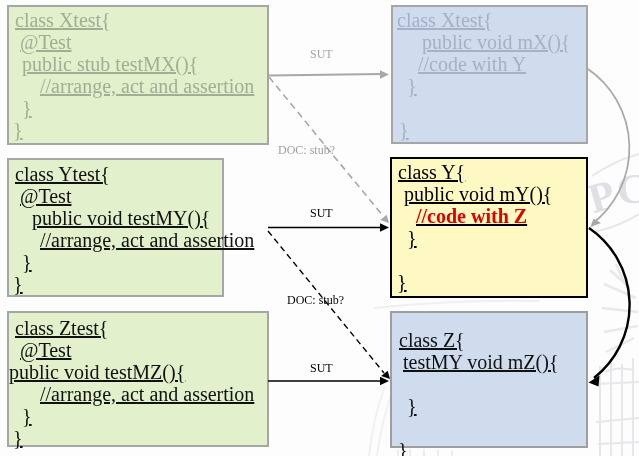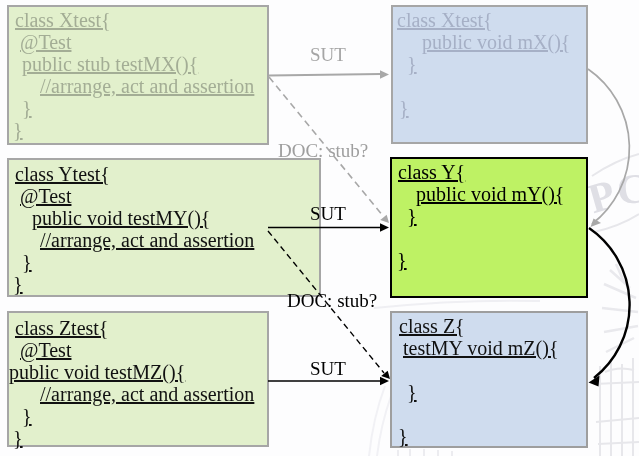--- a/index.html
+++ b/index.html
@@ -2,23 +2,23 @@
 <html><head>
 <meta charset="utf-8">
 <style>
 html,body{margin:0;padding:0;}
 #page{position:relative;width:639px;height:456px;background:#fdfdfe;overflow:hidden;
   font-family:"Liberation Serif",serif;}
 .box{position:absolute;box-sizing:border-box;font-size:20px;line-height:22px;z-index:2;}
 .box div{height:22px;white-space:pre;text-decoration:underline;}
 .green{background:#e2f0cc;border:2px solid #a6a6a6;}
 .blue-faded{background:#cfdcee;border:2px solid #a6a6a6;}
-.blue-dark{background:#bef264;border:2.5px solid #000;}
+.blue-dark{background:#fef9c3;border:2.5px solid #000;}
 .blue-light{background:#cfdcee;border:2px solid #9e9e9e;}
-.lbl{position:absolute;font-size:19px;line-height:19px;z-index:3;white-space:nowrap;}
+.lbl{position:absolute;font-size:12px;line-height:19px;z-index:3;white-space:nowrap;}
 svg.ov{position:absolute;left:0;top:0;z-index:4;pointer-events:none;}
 svg.wm{position:absolute;left:0;top:0;z-index:1;pointer-events:none;}
 .red{color:#e00000;font-weight:bold;}
 </style>
 </head>
 <body>
 <div id="page">
 
 <svg class="wm" width="639" height="456" viewBox="0 0 639 456">
   <g stroke="#e7e7eb" fill="none" stroke-width="2">
@@ -52,55 +52,57 @@
 
 <div class="box green" style="left:7px;top:5px;width:262px;height:140px;padding-top:2px;color:#a3ad95;">
 <div style="padding-left:6px">class Xtest{</div>
 <div style="padding-left:11px">@Test</div>
 <div style="padding-left:13px">public stub testMX(){</div>
 <div style="padding-left:31px">//arrange, act and assertion</div>
 <div style="padding-left:13px">}</div>
 <div style="padding-left:4px">}</div>
 </div>
 
-<div class="box green" style="left:7px;top:158px;width:314px;height:139px;padding-top:3px;color:#111;">
+<div class="box green" style="left:7px;top:158px;width:217px;height:139px;padding-top:3px;color:#111;">
 <div style="padding-left:6px">class Ytest{</div>
 <div style="padding-left:11px">@Test</div>
 <div style="padding-left:23px">public void testMY(){</div>
 <div style="padding-left:31px">//arrange, act and assertion</div>
 <div style="padding-left:13px">}</div>
 <div style="padding-left:4px">}</div>
 </div>
 
 <div class="box green" style="left:7px;top:311px;width:262px;height:136px;padding-top:4px;color:#111;">
 <div style="padding-left:6px">class Ztest{</div>
 <div style="padding-left:11px">@Test</div>
 <div style="">public void testMZ(){</div>
 <div style="padding-left:31px">//arrange, act and assertion</div>
 <div style="padding-left:13px">}</div>
 <div style="padding-left:4px">}</div>
 </div>
 
 <div class="box blue-faded" style="left:391px;top:5px;width:197px;height:139px;padding-top:2px;color:#a6b0c6;line-height:22.5px;">
 <div style="padding-left:4px">class Xtest{</div>
 <div style="padding-left:29px">public void mX(){</div>
+<div style="padding-left:25px">//code with Y</div>
 <div style="padding-left:14px">}</div>
 <div></div>
 <div style="padding-left:6px">}</div>
 </div>
 
 <div class="box blue-dark" style="left:390px;top:157px;width:198px;height:141px;padding-top:3px;color:#000;line-height:21.8px;">
 <div style="padding-left:6px">class Y{</div>
-<div style="padding-left:24px">public void mY(){</div>
+<div style="padding-left:12px">public void mY(){</div>
+<div style="padding-left:24px"><span class="red">//code with Z</span></div>
 <div style="padding-left:15px">}</div>
 <div></div>
 <div style="padding-left:5px">}</div>
 </div>
 
-<div class="box blue-light" style="left:390px;top:311px;width:198px;height:137px;padding-top:3px;color:#111;line-height:21.5px;">
+<div class="box blue-light" style="left:390px;top:311px;width:198px;height:137px;padding-top:17px;color:#111;line-height:21.5px;">
 <div style="padding-left:7px">class Z{</div>
 <div style="padding-left:11px">testMY void mZ(){</div>
 <div></div>
 <div style="padding-left:15px">}</div>
 <div></div>
 <div style="padding-left:6px">}</div>
 </div>
 
 <div class="lbl" style="left:310px;top:45px;color:#a5a5a5;">SUT</div>
 <div class="lbl" style="left:278px;top:141px;color:#9e9e9e;">DOC: stub?</div>

